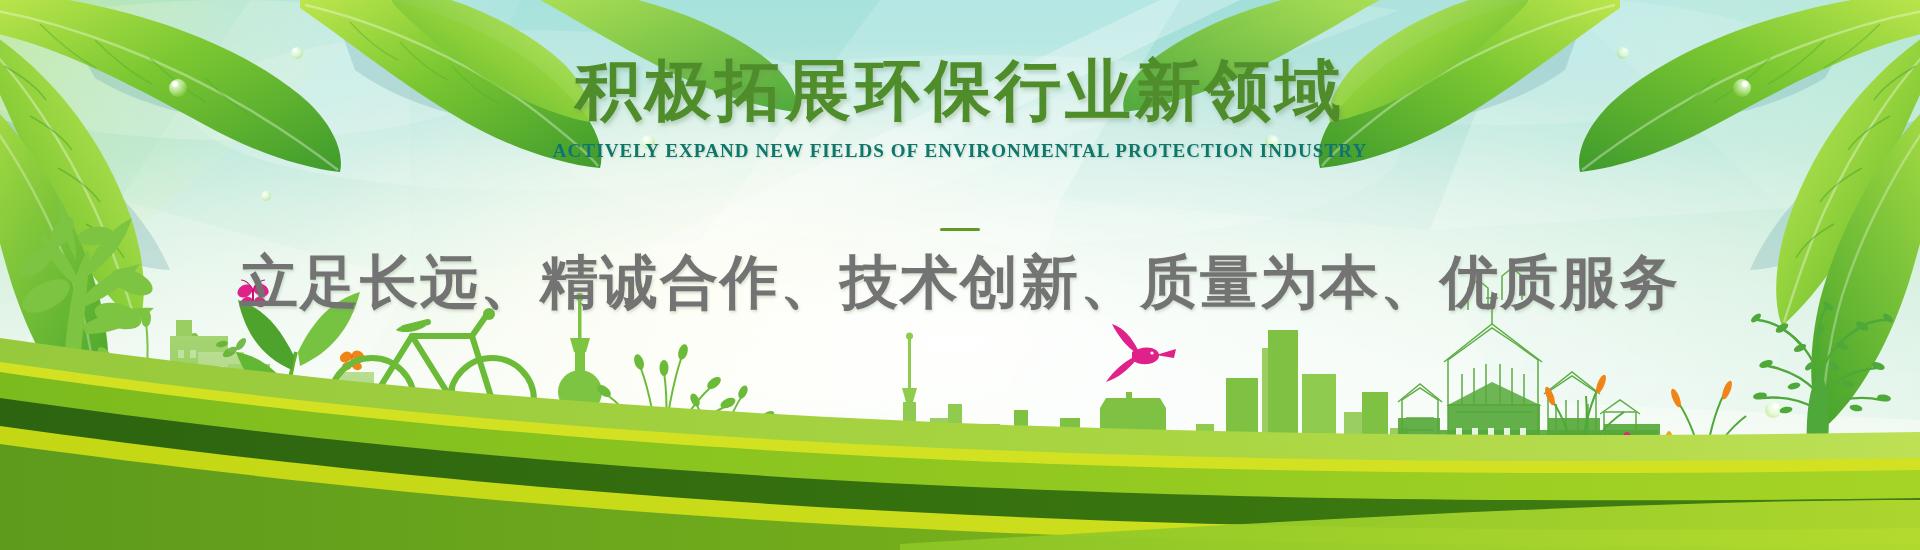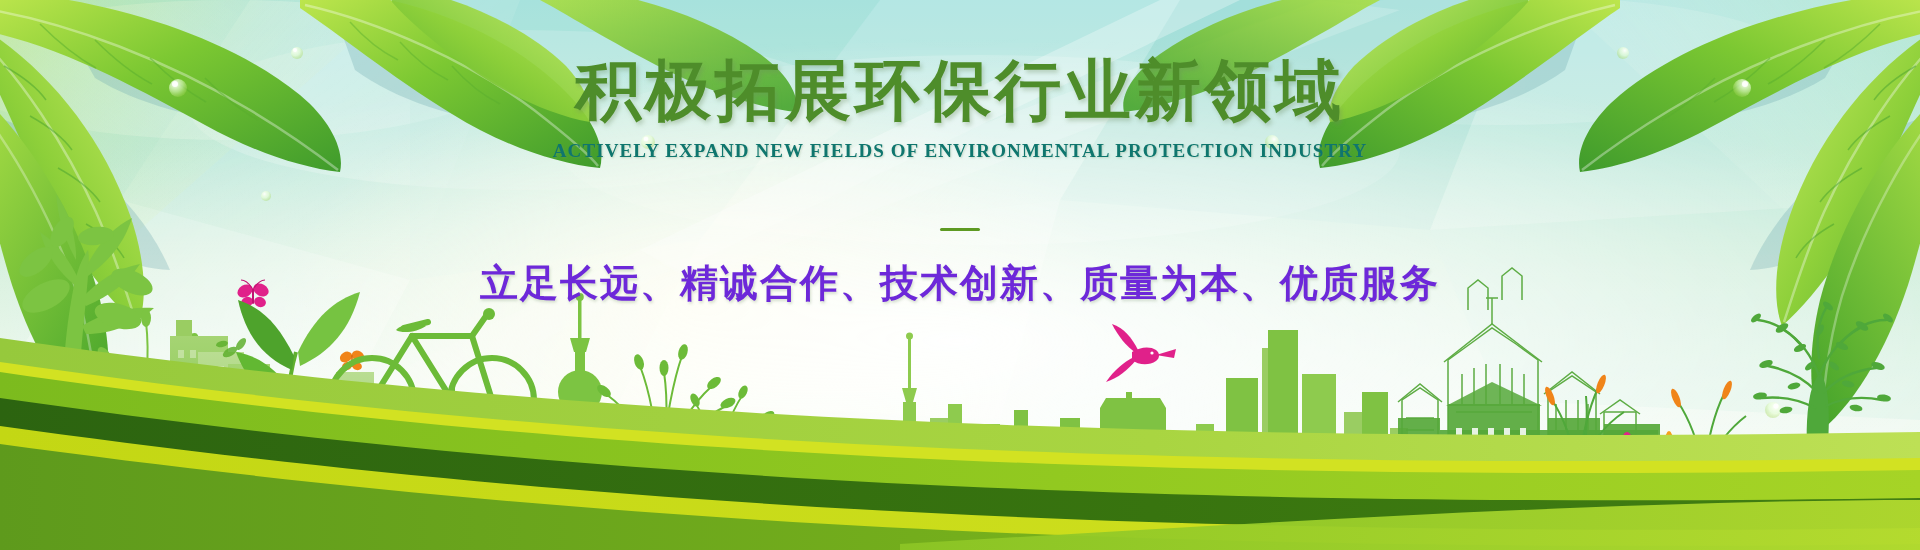--- a/index.html
+++ b/index.html
@@ -720,18 +720,18 @@
 
   <div class="text-block">
     <div class="title-cn">积极拓展环保行业新领域</div>
 
     <div class="title-en">ACTIVELY EXPAND NEW FIELDS OF ENVIRONMENTAL PROTECTION INDUSTRY</div>
 
     <div class="divider"></div>
 
     <div class="tagline-wrap">
       <div style="font-family:'Liberation Serif','DejaVu Serif',serif;font-weight:bold;
-                  font-size:38px;line-height:56px;letter-spacing:2px;color:#6d28d9;
+                  font-size:58px;line-height:56px;letter-spacing:2px;color:#737373;
                   text-shadow:1px 2px 3px rgba(120,150,105,.30);">立足长远、精诚合作、技术创新、质量为本、优质服务</div>
     </div>
   </div>
 
 </div>
 
 </body></html>

